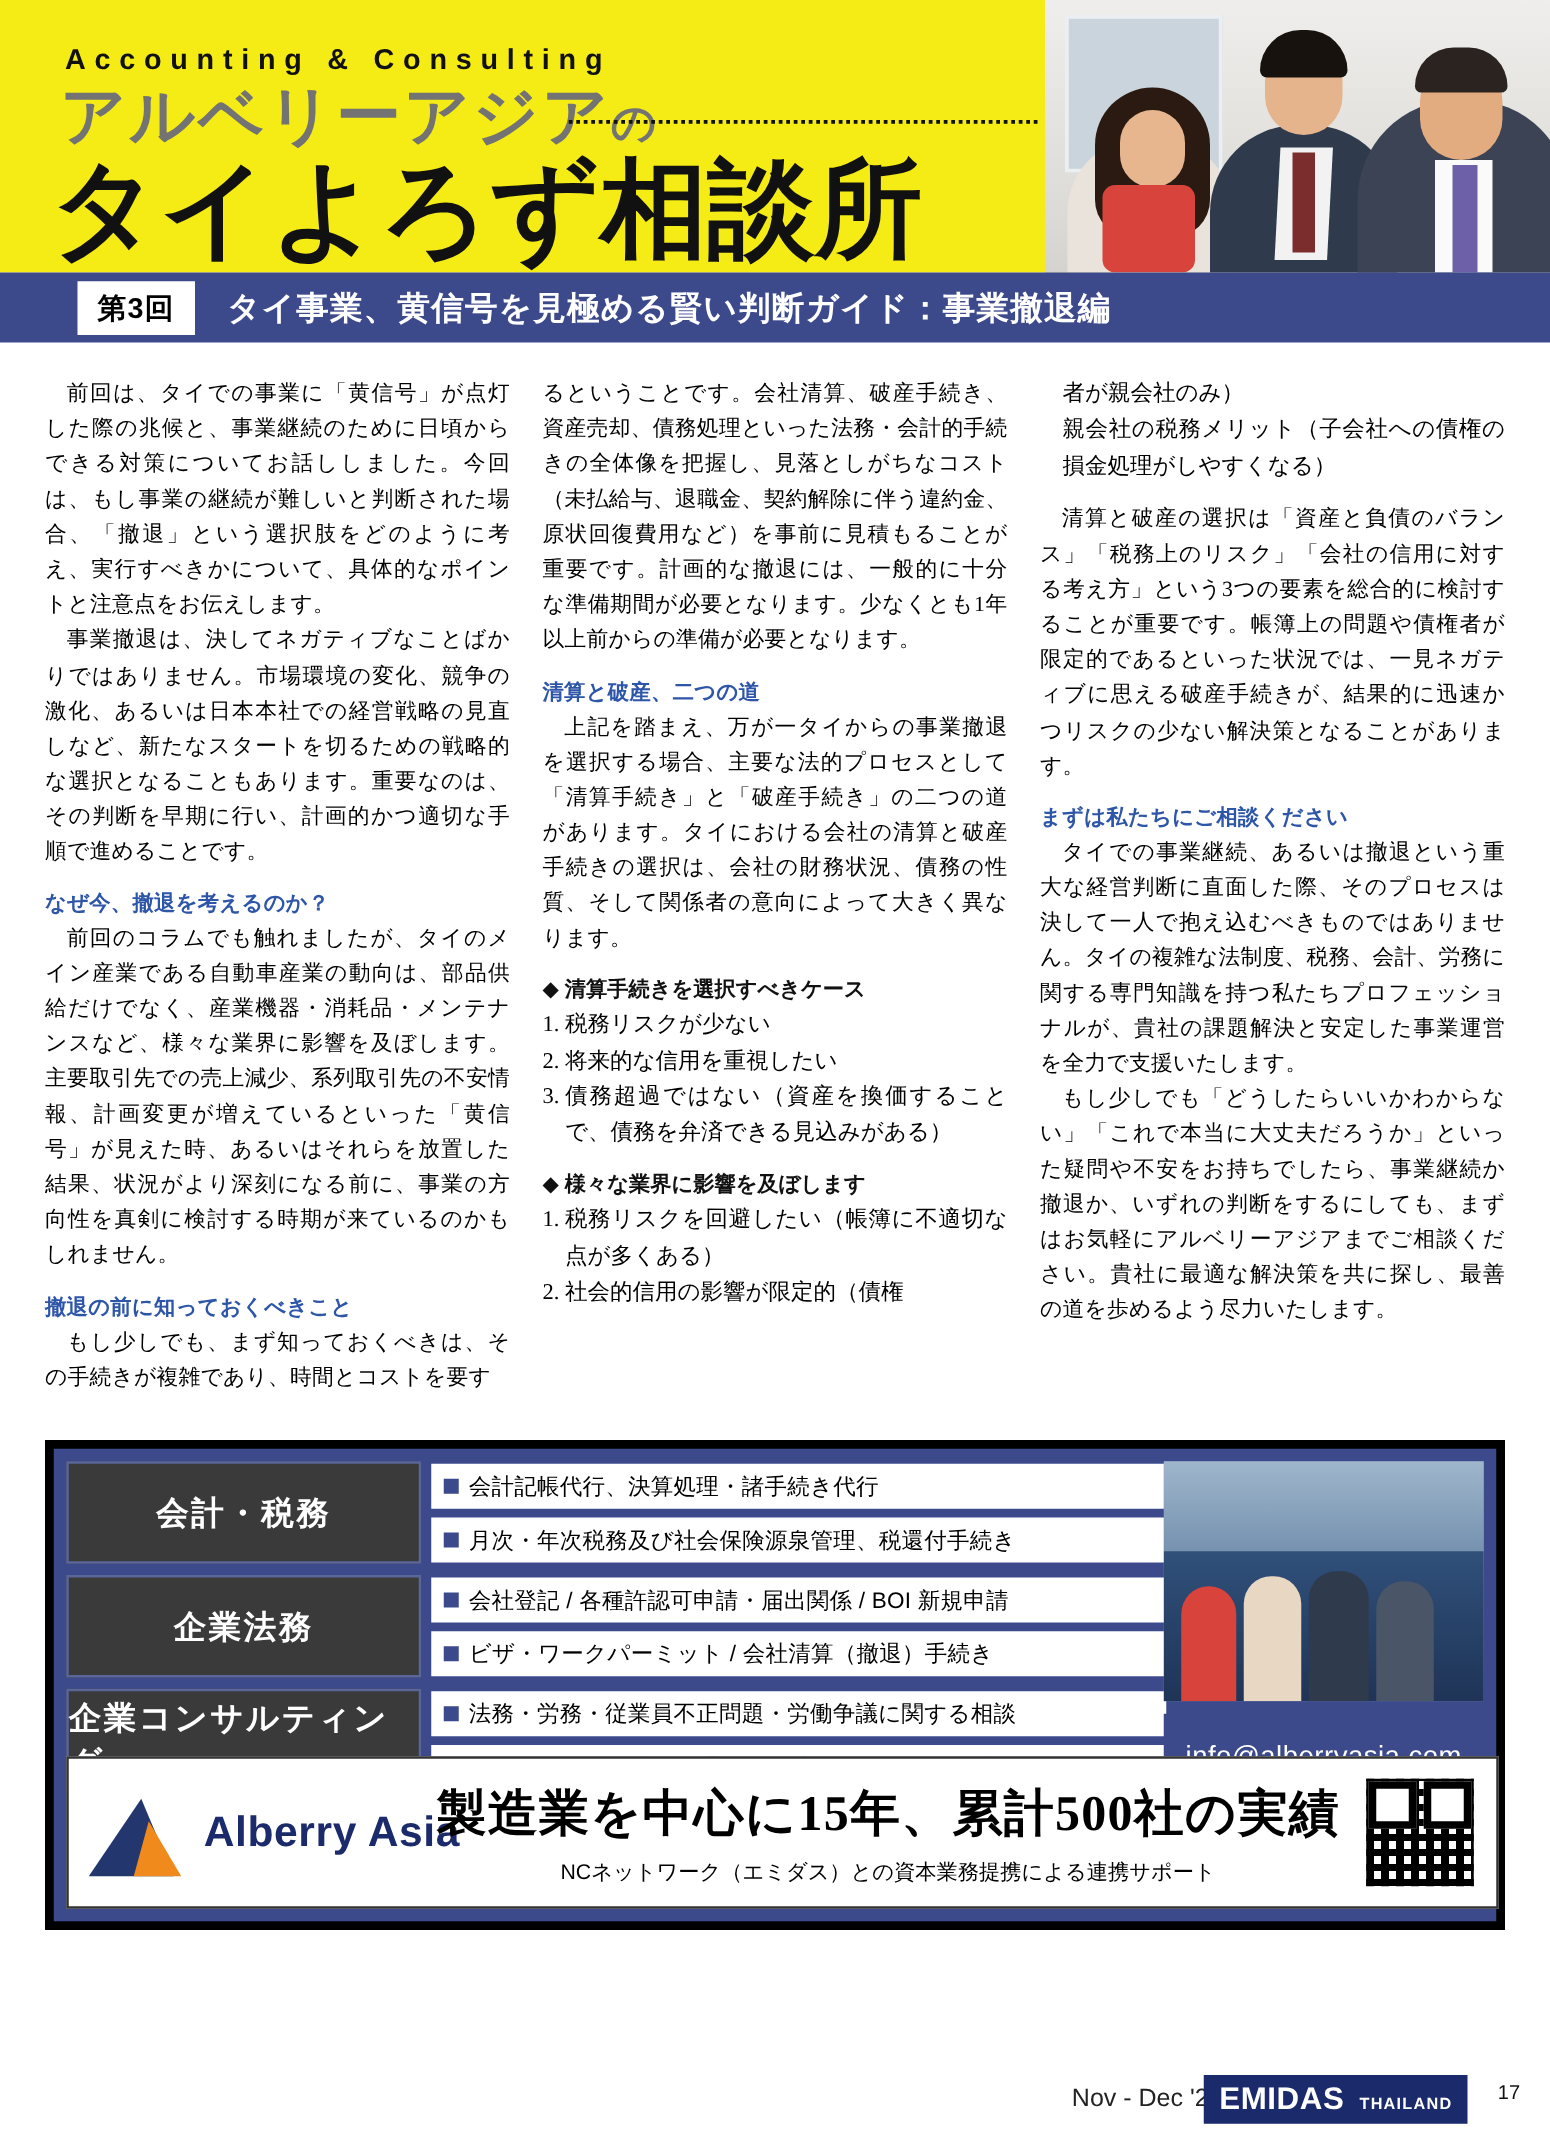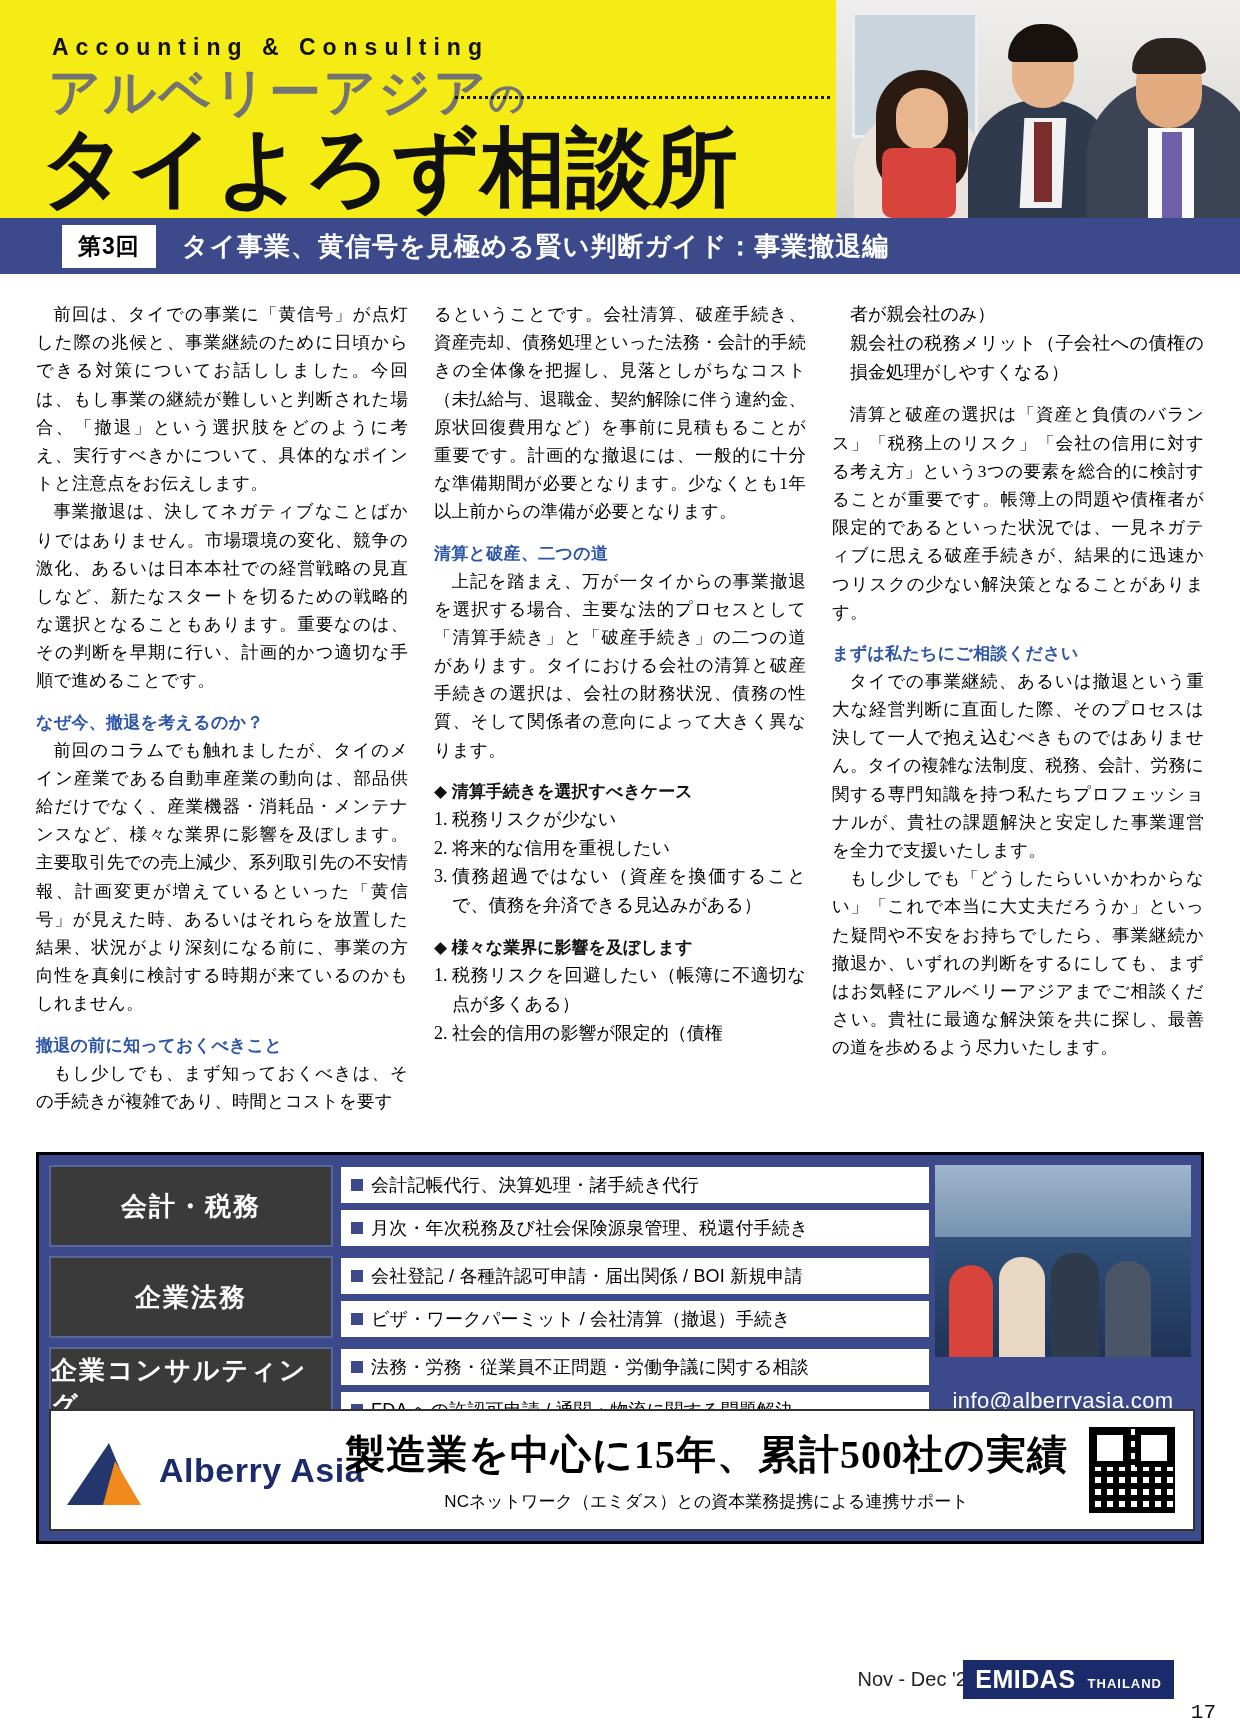--- a/index.html
+++ b/index.html
@@ -135,21 +135,21 @@
   }
   .col ol{
     margin:0;padding-left:18px;
     font-size:18px;line-height:1.6;
   }
   .col ol li{margin:0;text-align:justify;}
   .gap{height:14px;}
   
   .adbox{
     position:absolute;left:36px;top:1152px;width:1168px;height:392px;
-    border:3px solid #000000;
+    border:7px solid #000000;
     background:#3c4a8c;
     box-sizing:border-box;
   }
   .ad-rows{
     position:absolute;left:10px;top:10px;width:880px;
   }
   .ad-row{display:flex;align-items:stretch;margin-bottom:9px;}
   .ad-cat{
     width:280px;min-height:78px;
     background:#3a3a3a;
@@ -258,22 +258,22 @@
   .foot-logo{
     position:absolute;right:66px;top:4px;
     background:#1b2a6b;color:#fff;
     font-family:"Liberation Sans","DejaVu Sans",sans-serif;
     font-weight:bold;font-size:25px;
     padding:5px 12px;letter-spacing:0.5px;
   }
   .foot-logo .th{color:#fff;font-size:13px;margin-left:12px;letter-spacing:1px;}
   .foot-page{
     position:absolute;right:24px;top:10px;
-    font-family:Liberation Mono, monospace;
-    font-size:21px;color:#111;margin-top:35px;
+    font-family:Liberation Sans, sans-serif;
+    font-size:16px;color:#111;
   }
 </style>
 </head>
 <body>
 
 <div class="header">
   <div class="hdr-sub">Accounting &amp; Consulting</div>
   <div class="hdr-line1">
     <span>アルベリーアジア</span><span class="small">の</span>
   </div>

